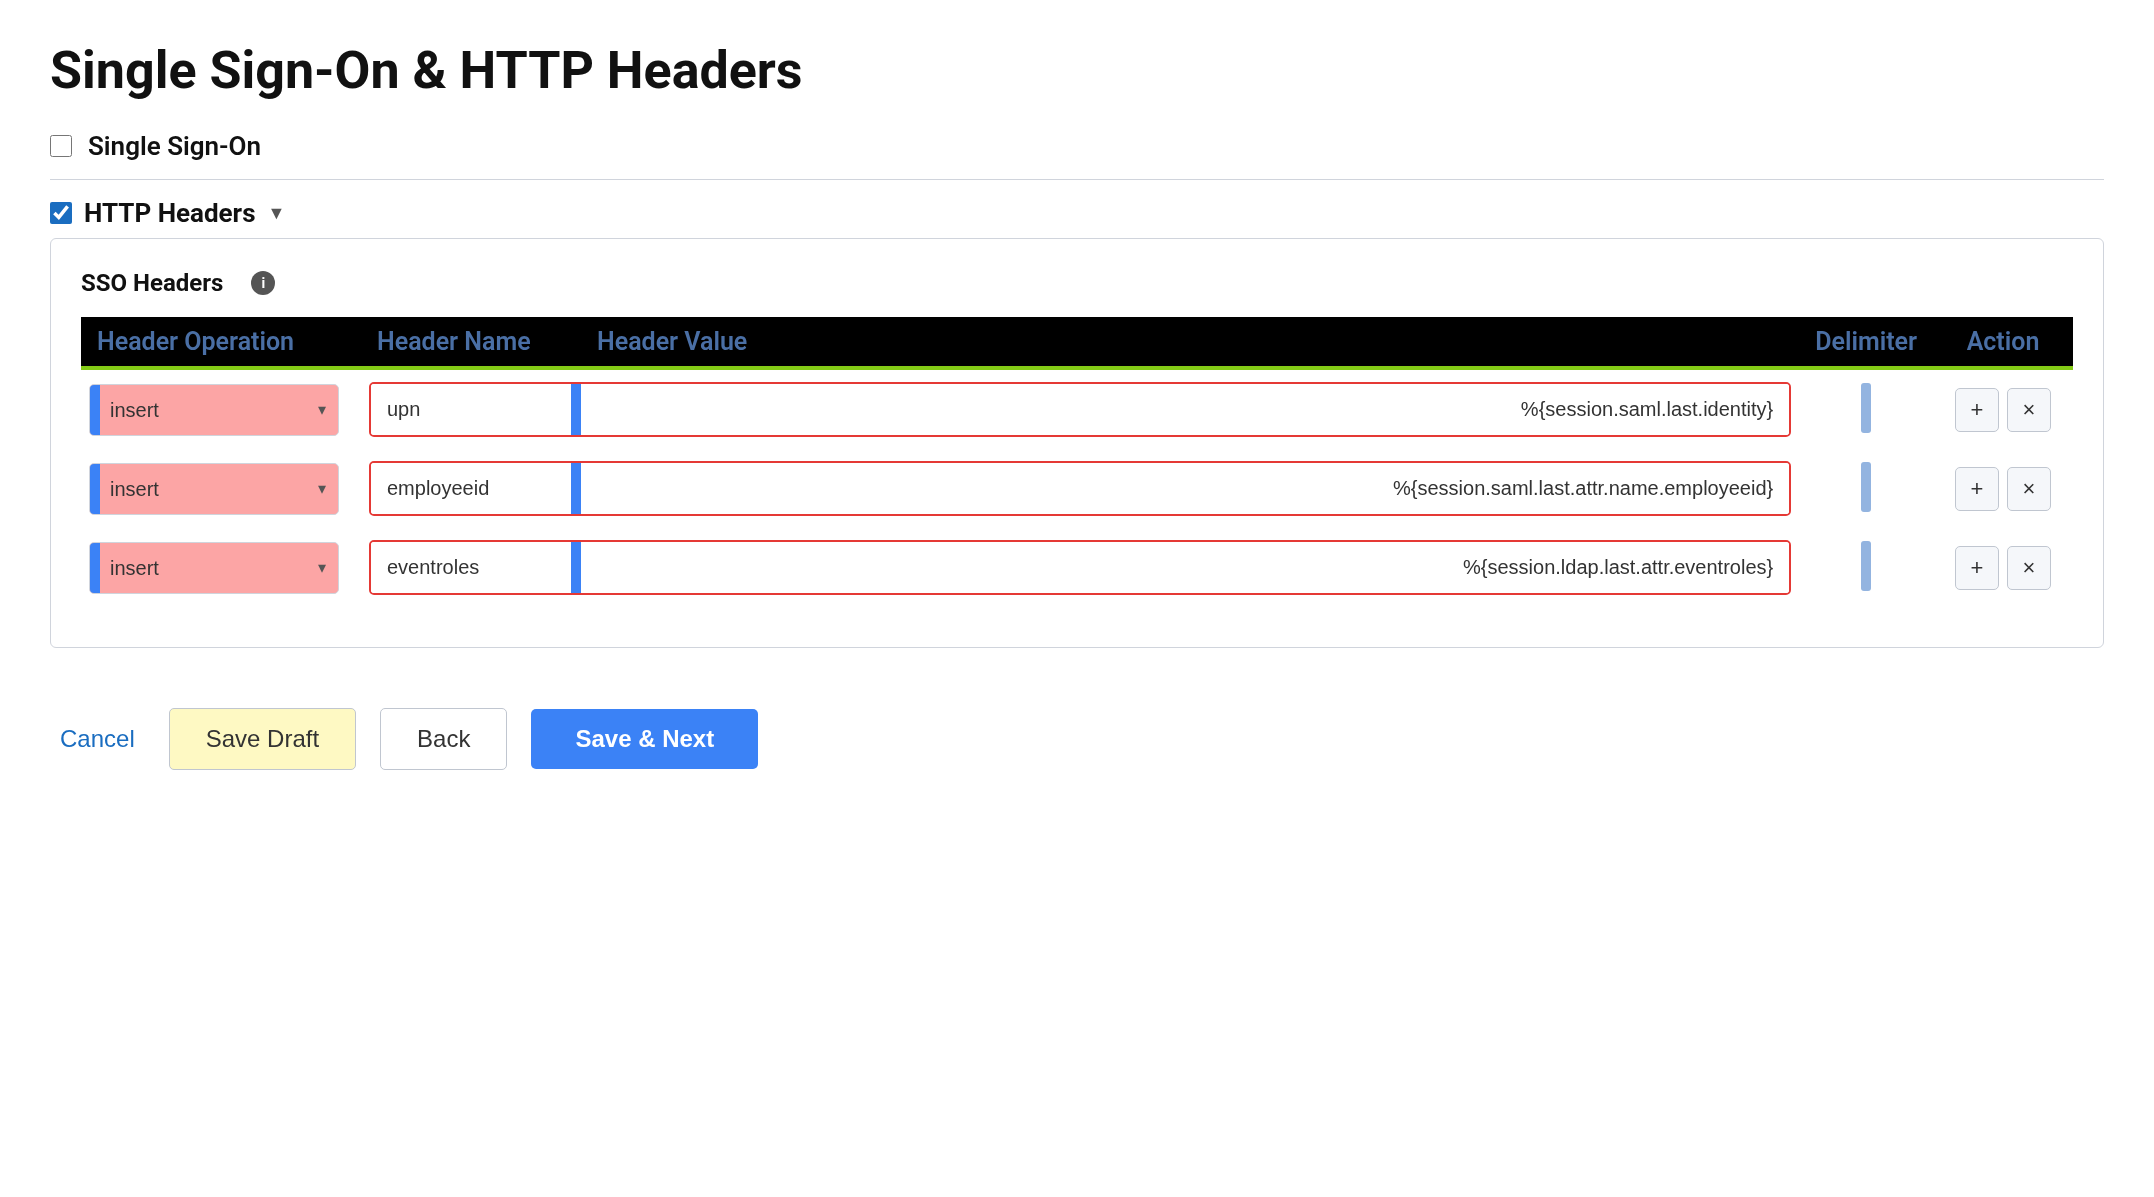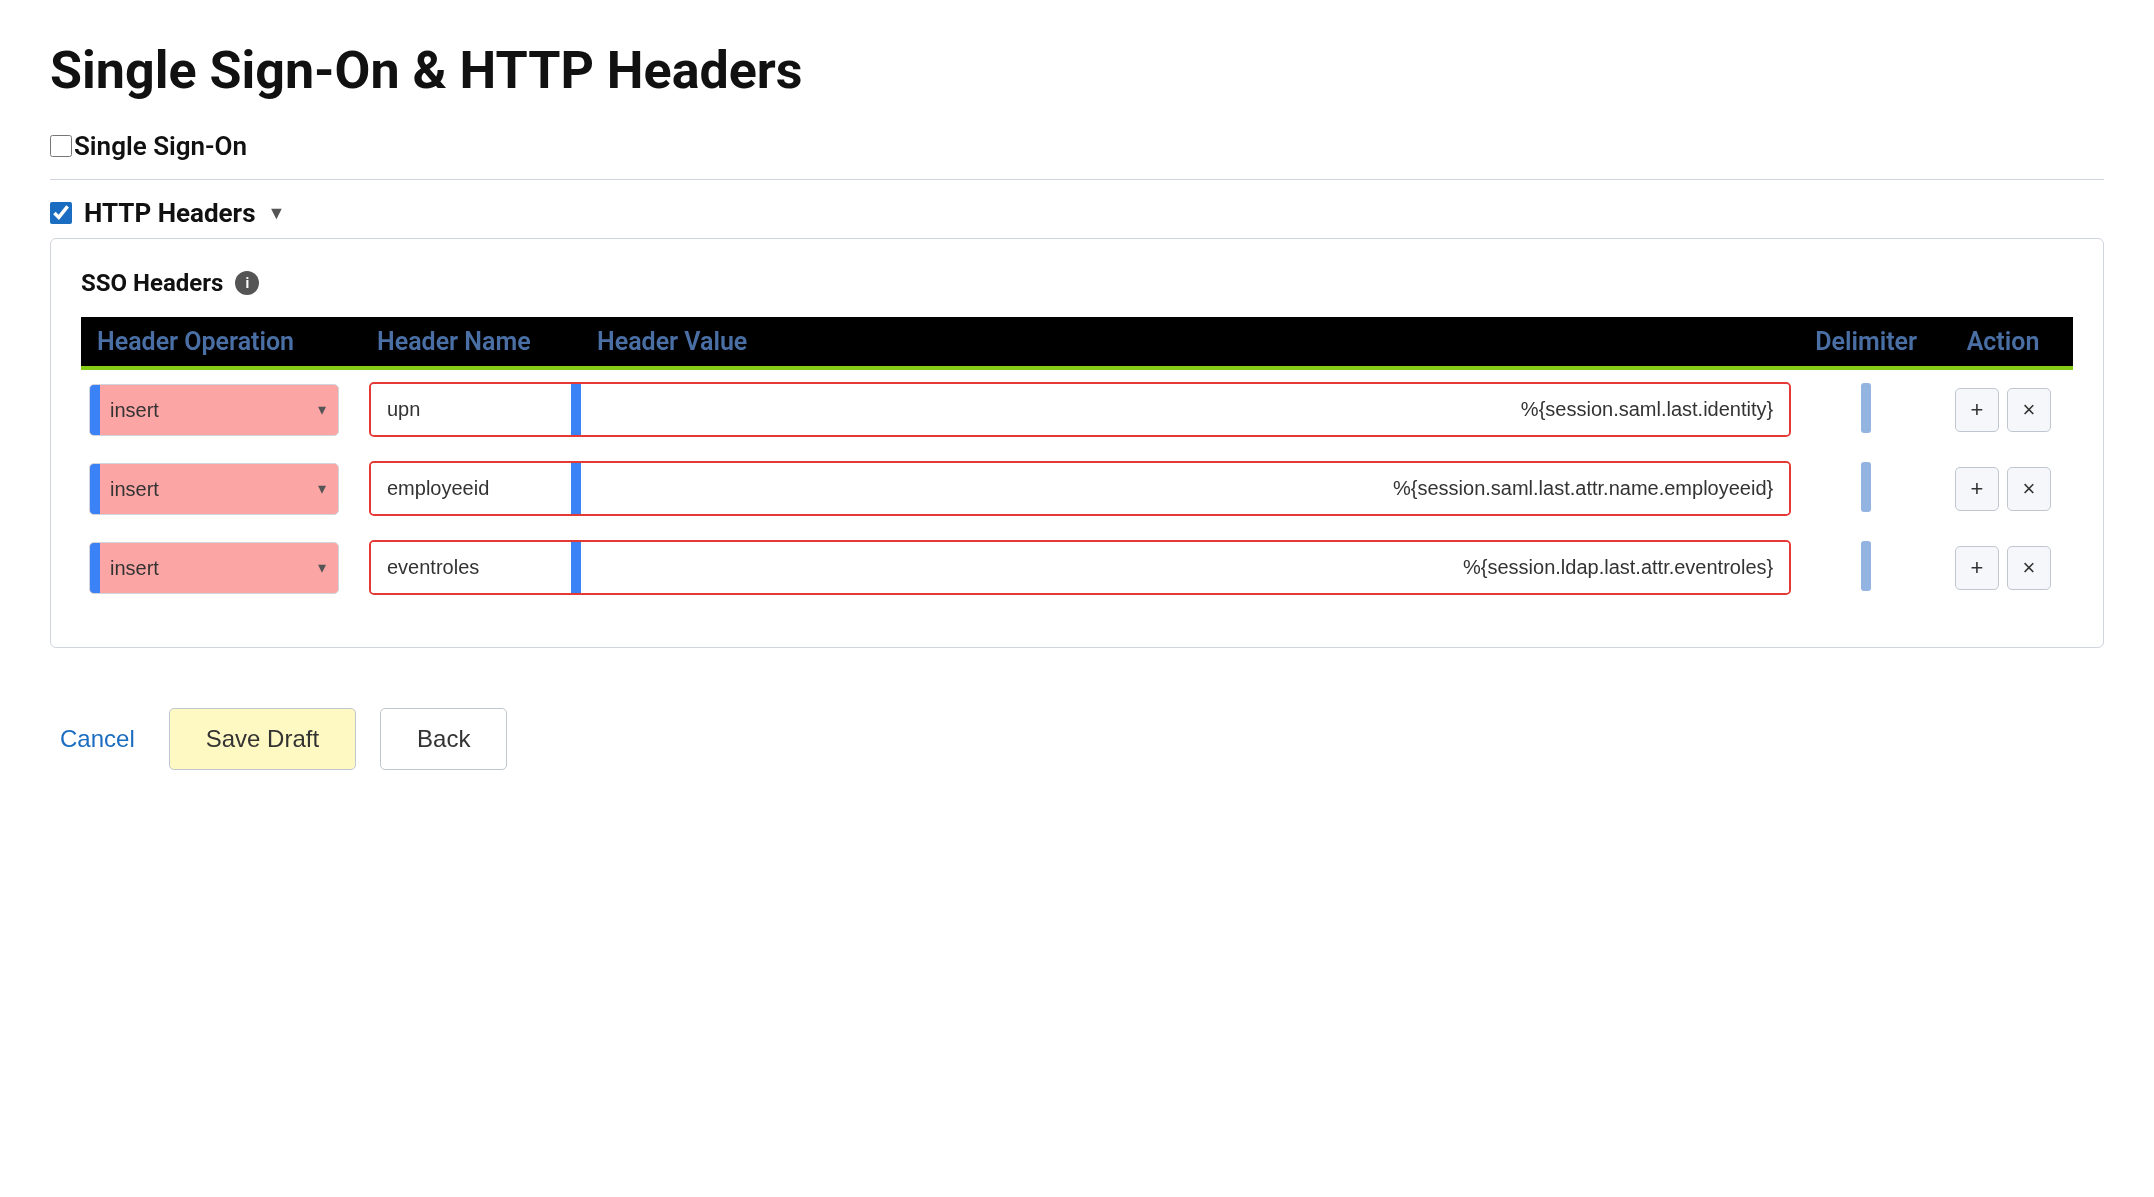--- a/index.html
+++ b/index.html
@@ -18,21 +18,21 @@
       margin-bottom: 30px;
     }
     .section-divider {
       border: none;
       border-top: 1px solid #d0d4dc;
       margin: 18px 0;
     }
     .sso-section {
       display: flex;
       align-items: center;
-      gap: 2px;
+      gap: 16px;
       margin-bottom: 10px;
     }
     .sso-section input[type="checkbox"] {
       width: 22px;
       height: 22px;
       cursor: pointer;
     }
     .sso-label {
       font-size: 26px;
       font-weight: 600;
@@ -65,21 +65,21 @@
     }
     .http-box {
       border: 1px solid #d0d4dc;
       border-radius: 6px;
       padding: 30px 30px 40px 30px;
       margin-top: 10px;
     }
     .sso-headers-title {
       display: flex;
       align-items: center;
-      gap: 12px;
+      gap: 28px;
       font-size: 24px;
       font-weight: 700;
       color: #111;
       margin-bottom: 20px;
     }
     .info-icon {
       display: inline-flex;
       align-items: center;
       justify-content: center;
       width: 24px;
@@ -370,13 +370,14 @@
           </tr>
         </tbody>
     </table>
   </div>
 </div>
 
 <div class="footer-buttons">
   <button class="btn-cancel">Cancel</button>
   <button class="btn-save-draft">Save Draft</button>
   <button class="btn-back">Back</button>
+  <button class="btn-save-next">Save &amp; Next</button>
 </div>
 
 </body></html>

